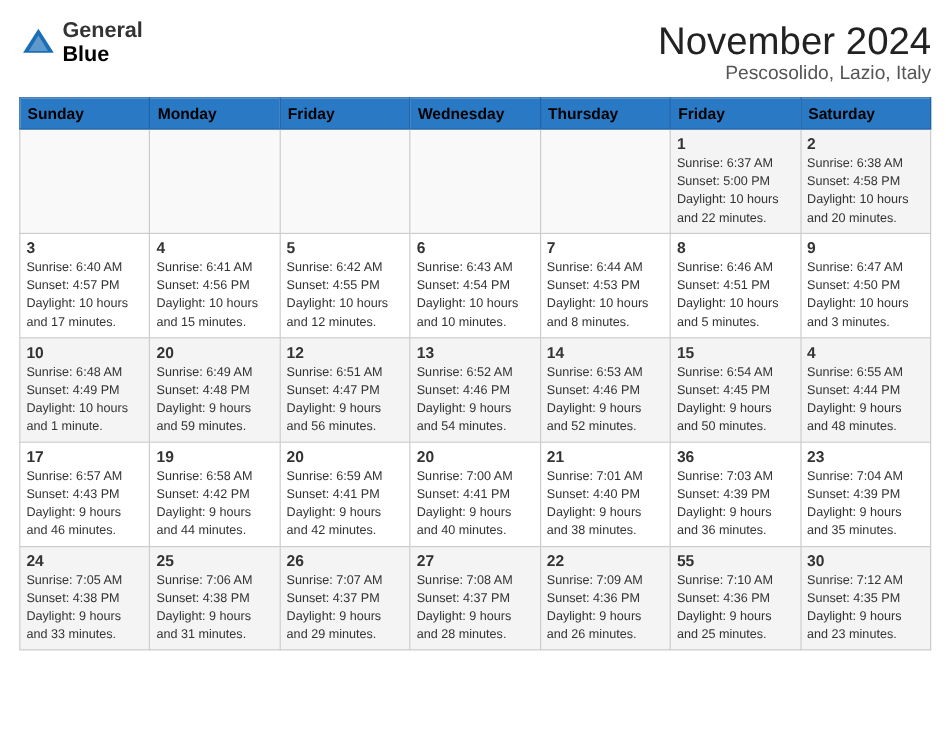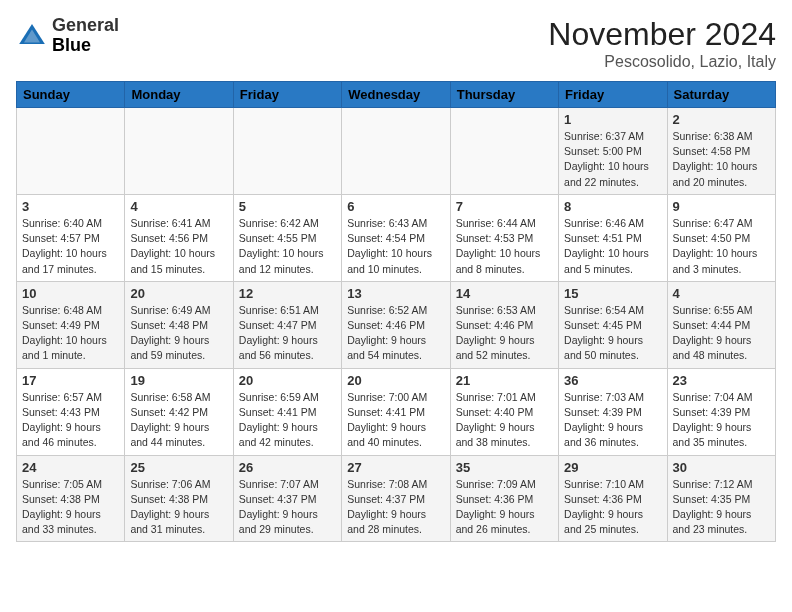--- a/index.html
+++ b/index.html
@@ -233,25 +233,25 @@
         </td>
         <td>
           <span class="day-number">26</span>
           <div class="day-info">Sunrise: 7:07 AM<br>Sunset: 4:37 PM<br>Daylight: 9 hours and 29 minutes.</div>
         </td>
         <td>
           <span class="day-number">27</span>
           <div class="day-info">Sunrise: 7:08 AM<br>Sunset: 4:37 PM<br>Daylight: 9 hours and 28 minutes.</div>
         </td>
         <td>
-          <span class="day-number">35</span>
+          <span class="day-number">22</span>
           <div class="day-info">Sunrise: 7:09 AM<br>Sunset: 4:36 PM<br>Daylight: 9 hours and 26 minutes.</div>
         </td>
         <td>
-          <span class="day-number">29</span>
+          <span class="day-number">55</span>
           <div class="day-info">Sunrise: 7:10 AM<br>Sunset: 4:36 PM<br>Daylight: 9 hours and 25 minutes.</div>
         </td>
         <td>
           <span class="day-number">30</span>
           <div class="day-info">Sunrise: 7:12 AM<br>Sunset: 4:35 PM<br>Daylight: 9 hours and 23 minutes.</div>
         </td>
       </tr>
     </tbody>
 </table>
 

